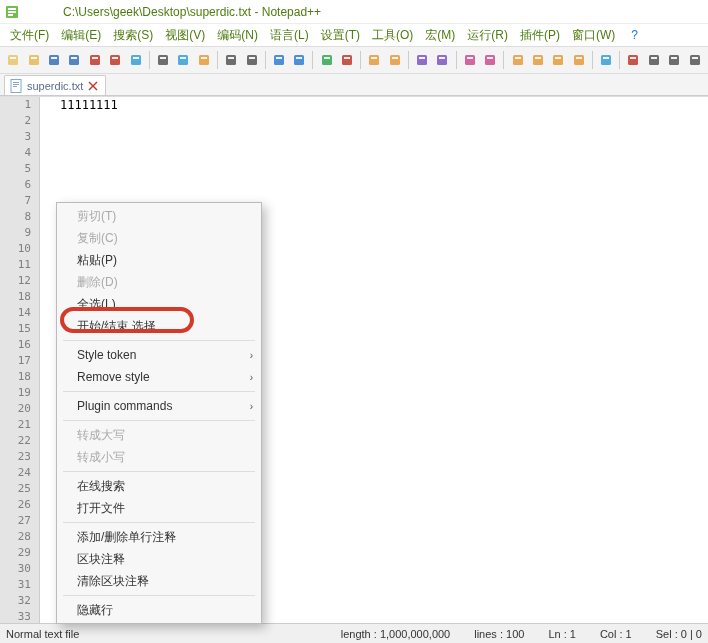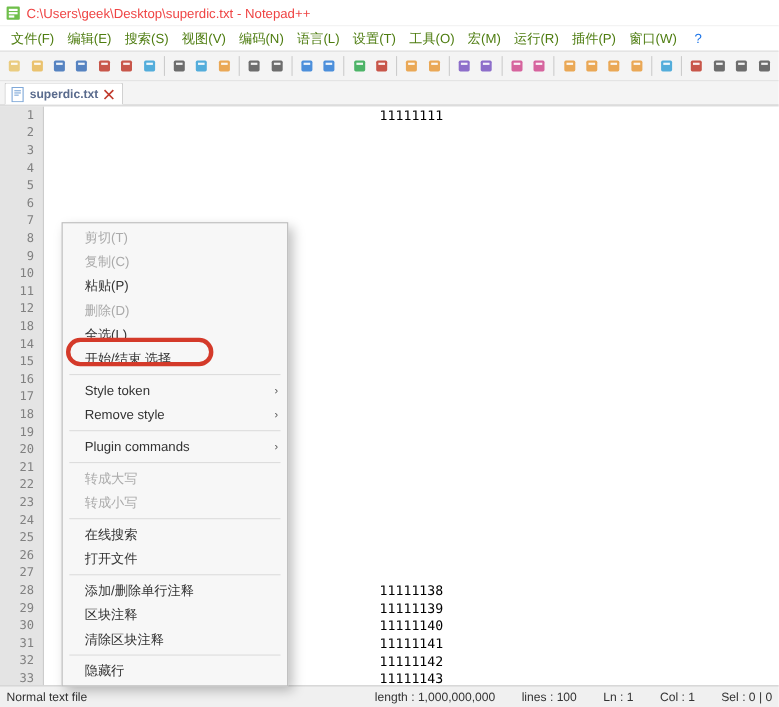--- a/index.html
+++ b/index.html
@@ -1,35 +1,35 @@
 <!DOCTYPE html>
 <html><head>
 <meta charset="utf-8">
 <style>
   * { box-sizing: border-box; margin: 0; padding: 0; }
   body { font-family: "Microsoft YaHei", Tahoma, sans-serif; font-size: 12px; background: #fff; width: 708px; height: 643px; overflow: hidden; position: relative; }
   .titlebar { background: #fff; height: 24px; display: flex; align-items: center; padding: 0 4px; border-bottom: 1px solid #eee; }
   .titlebar .app-icon { width: 16px; height: 16px; margin-right: 4px; display:inline-flex; align-items:center; justify-content:center; }
-  .titlebar .title { color: #ef4444; font-size: 12px; }
+  .titlebar .title { color: #4d7c0f; font-size: 12px; margin-left: 39px; }
   .menubar { display: flex; align-items: center; height: 22px; padding: 0 4px; background: #fff; }
   .menubar .mitem { padding: 2px 6px; color: #4d7c0f; cursor: default; }
   .menubar .help { color: #1a73e8; margin-left: 4px; }
   .toolbar { display: flex; align-items: center; height: 28px; background: #f4f4f4; border-top: 1px solid #ddd; border-bottom: 1px solid #ddd; padding: 0 4px; gap: 2px; overflow: hidden; }
   .tbtn { width: 20px; height: 20px; display: inline-flex; align-items: center; justify-content: center; border-radius: 2px; cursor: default; }
   .tdiv { width: 1px; height: 18px; background: #ccc; margin: 0 2px; }
-  .tabbar { height: 22px; display: flex; align-items: flex-end; border-bottom: 1px solid #ccc; background: #f4f4f4; padding-left: 4px; font-weight: bold; }
+  .tabbar { height: 22px; display: flex; align-items: flex-end; border-bottom: 1px solid #ccc; background: #f4f4f4; padding-left: 4px; }
   .tab { display: flex; align-items: center; background: #fff; border: 1px solid #ccc; border-bottom: none; padding: 2px 6px 2px 4px; height: 20px; border-radius: 2px 2px 0 0; }
   .tab .tab-icon { width: 14px; height: 14px; margin-right: 4px; display:inline-flex; align-items:center; justify-content:center; }
   .tab .tab-label { color: #5a6b8d; font-size: 11px; }
   .tab .tab-close { width: 12px; height: 12px; margin-left: 4px; display:inline-flex; align-items:center; justify-content:center; cursor: pointer; }
   .editor-wrap { display: flex; height: calc(100% - 24px - 22px - 28px - 22px - 20px); position: relative; border-top: 1px solid #ddd; }
   .gutter { width: 40px; background: #e4e4e4; border-right: 1px solid #ccc; }
   .gutter .ln { height: 16px; line-height: 16px; text-align: right; padding-right: 8px; color: #808080; font-size: 11px; font-family: Consolas, monospace; }
   .editor { flex: 1; background: #fff; position: relative; font-family: Consolas, monospace; font-size: 12px; }
-  .editor .row { height: 16px; line-height: 16px; padding-left: 0; color: #000; white-space: pre; text-align: center; }
+  .editor .row { height: 16px; line-height: 16px; padding-left: 20px; color: #000; white-space: pre; }
   .context-menu { position: absolute; left: 56px; top: 105px; width: 206px; background: #f7f7f7; border: 1px solid #bbb; box-shadow: 4px 4px 10px rgba(0,0,0,.25); z-index: 50; padding: 2px 0; }
   .context-menu .citem { height: 22px; display: flex; align-items: center; padding: 0 10px 0 20px; color: #333; cursor: default; position: relative; }
   .context-menu .citem.disabled { color: #aaa; }
   .context-menu .csep { height: 1px; background: #ddd; margin: 3px 6px; }
   .context-menu .citem .sub-arrow { position: absolute; right: 8px; font-size: 10px; color: #555; }
   .highlight-ring { position: absolute; border: 4px solid #d43a2a; border-radius: 16px; pointer-events: none; z-index: 60; }
   .statusbar { position: absolute; bottom: 0; left: 0; right: 0; height: 20px; background: #f0f0f0; border-top: 1px solid #ccc; display: flex; align-items: center; font-size: 11px; color: #333; padding: 0 6px; gap: 24px; }
   .statusbar .spacer { flex: 1; }
   svg { display: block; }
 </style>

